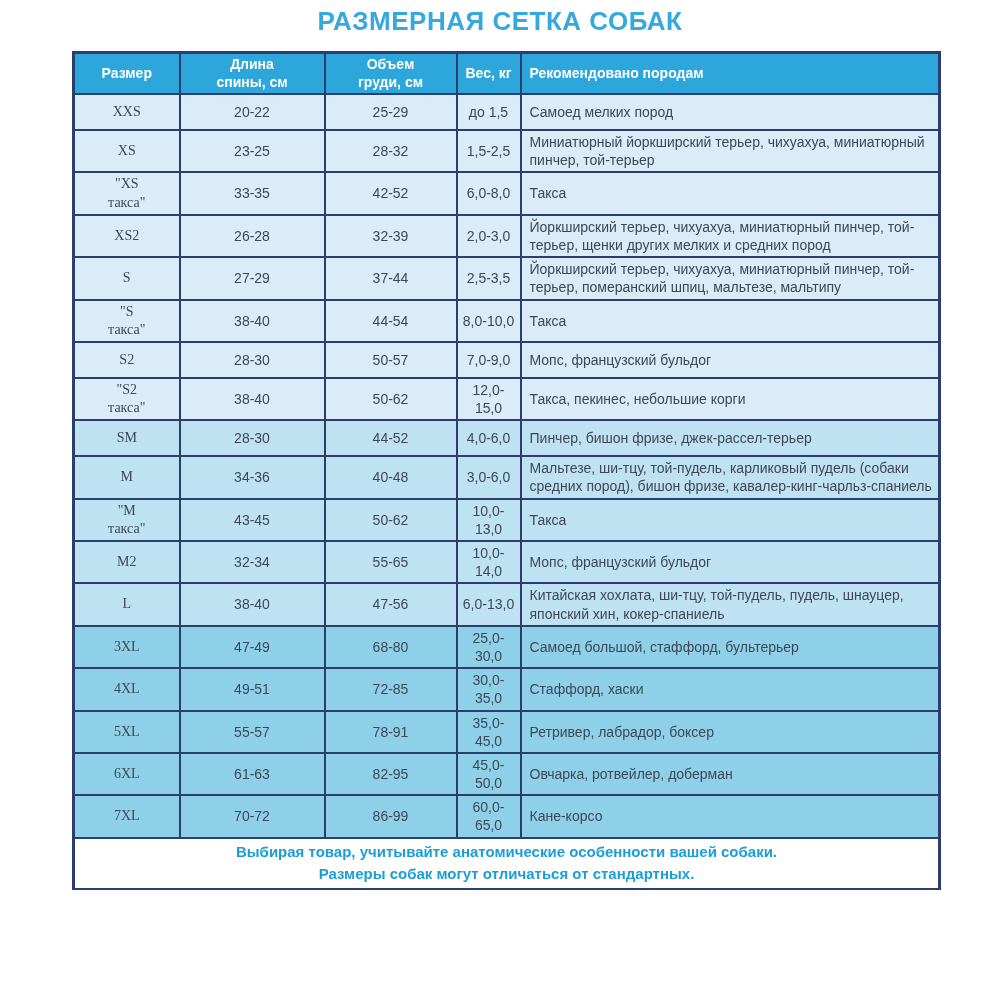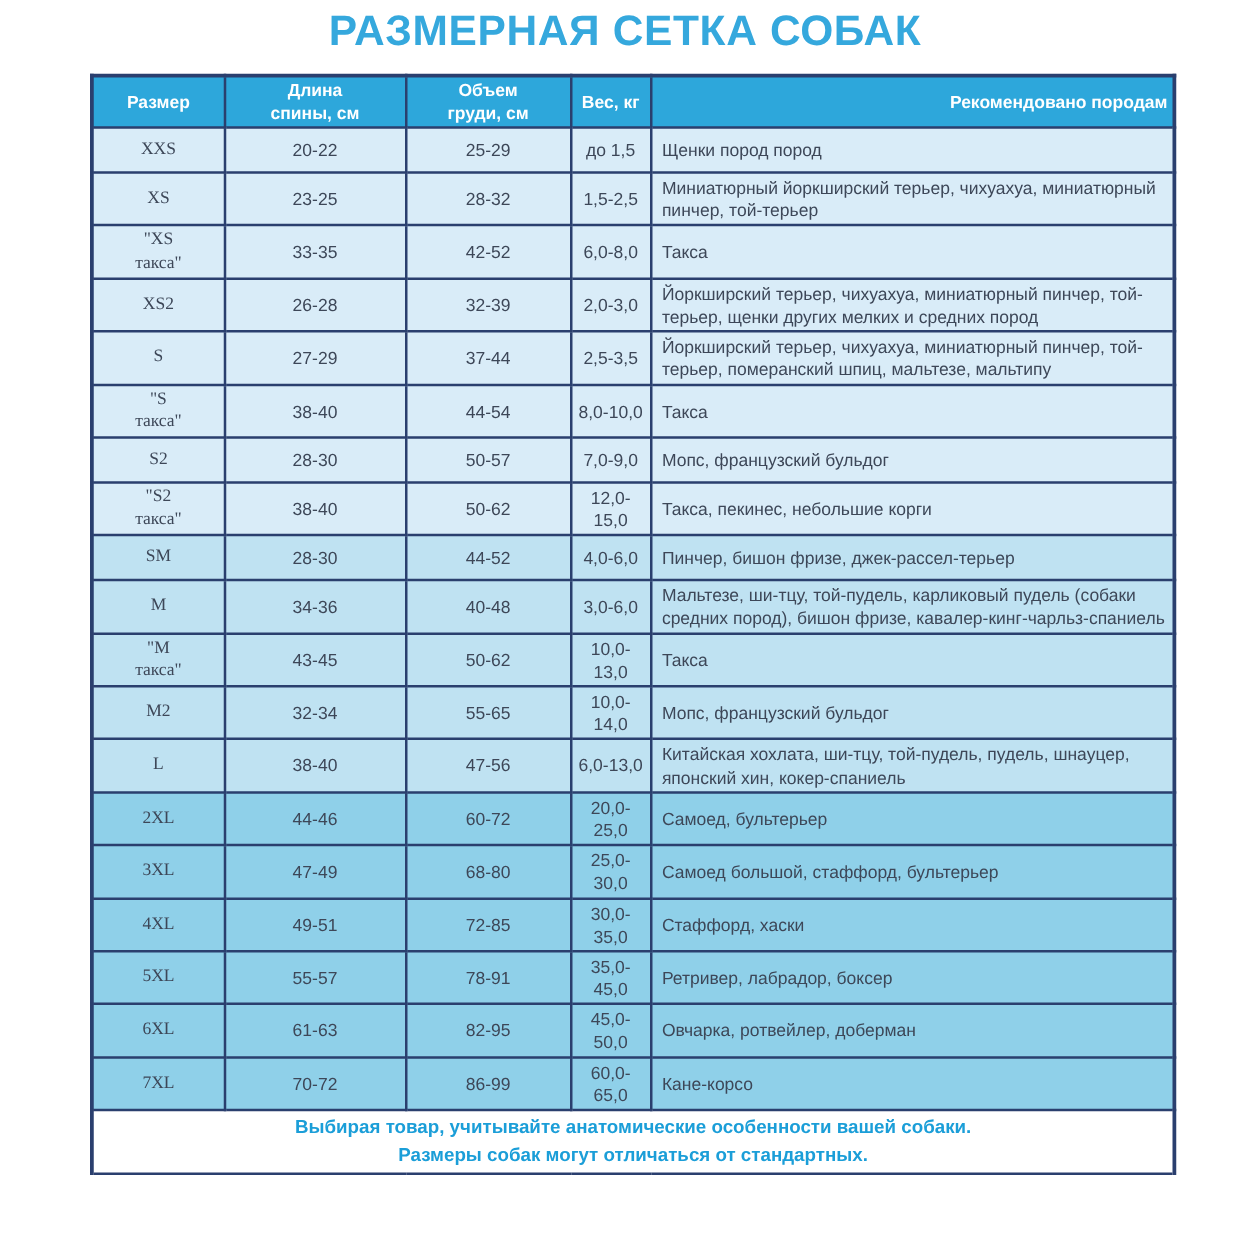--- a/index.html
+++ b/index.html
@@ -15,21 +15,21 @@
   *{box-sizing:border-box;margin:0;padding:0;}
   body{
     width:1000px;height:1000px;
     background:#ffffff;
     font-family:"Liberation Sans","DejaVu Sans",sans-serif;
     overflow:hidden;
   }
   .page-title{
     text-align:center;
     color:var(--accent);
-    font-size:34px;
+    font-size:26px;
     font-weight:bold;
     letter-spacing:.5px;
     padding-top:6px;
     margin-bottom:14px;
   }
   table.size-table{
     border-collapse:collapse;
     width:866px;
     margin-left:72px;
     border:3px solid var(--border);
@@ -47,21 +47,21 @@
     background:var(--header-bg);
     color:#ffffff;
     font-size:14px;
     font-weight:bold;
     height:41px;
     text-align:center;
     white-space:pre-line;
     line-height:1.25;
     padding:2px 4px;
   }
-  th.h-breeds{text-align:right;padding-left:8px;}
+  th.h-breeds{text-align:left;padding-left:8px;}
   td{
     color:var(--cell-text);
     font-size:14px;
     height:36px;
     padding:2px 4px;
     text-align:center;
     line-height:1.3;
   }
   td.size-cell{white-space:pre-line;font-family:Liberation Serif, serif;}
   td.breeds-cell{
@@ -107,21 +107,21 @@
       <th>Вес, кг</th>
       <th class="h-breeds">Рекомендовано породам</th>
     </tr>
   </thead>
   <tbody id="table-body">
       <tr class="tier-1">
     <td class="size-cell">XXS</td>
     <td class="back-cell">20-22</td>
     <td class="chest-cell">25-29</td>
     <td class="weight-cell">до 1,5</td>
-    <td class="breeds-cell">Щенки пород пород</td>
+    <td class="breeds-cell">Самоед мелких пород</td>
   </tr>
       <tr class="tier-1">
     <td class="size-cell">XS</td>
     <td class="back-cell">23-25</td>
     <td class="chest-cell">28-32</td>
     <td class="weight-cell">1,5-2,5</td>
     <td class="breeds-cell">Миниатюрный йоркширский терьер, чихуахуа, миниатюрный пинчер, той-терьер</td>
   </tr>
       <tr class="tier-1">
     <td class="size-cell">"XS
@@ -196,27 +196,20 @@
     <td class="chest-cell">55-65</td>
     <td class="weight-cell">10,0-14,0</td>
     <td class="breeds-cell">Мопс, французский бульдог</td>
   </tr>
       <tr class="tier-2">
     <td class="size-cell">L</td>
     <td class="back-cell">38-40</td>
     <td class="chest-cell">47-56</td>
     <td class="weight-cell">6,0-13,0</td>
     <td class="breeds-cell">Китайская хохлата, ши-тцу, той-пудель, пудель, шнауцер, японский хин, кокер-спаниель</td>
-  </tr>
-      <tr class="tier-3">
-    <td class="size-cell">2XL</td>
-    <td class="back-cell">44-46</td>
-    <td class="chest-cell">60-72</td>
-    <td class="weight-cell">20,0-25,0</td>
-    <td class="breeds-cell">Самоед, бультерьер</td>
   </tr>
       <tr class="tier-3">
     <td class="size-cell">3XL</td>
     <td class="back-cell">47-49</td>
     <td class="chest-cell">68-80</td>
     <td class="weight-cell">25,0-30,0</td>
     <td class="breeds-cell">Самоед большой, стаффорд, бультерьер</td>
   </tr>
       <tr class="tier-3">
     <td class="size-cell">4XL</td>

